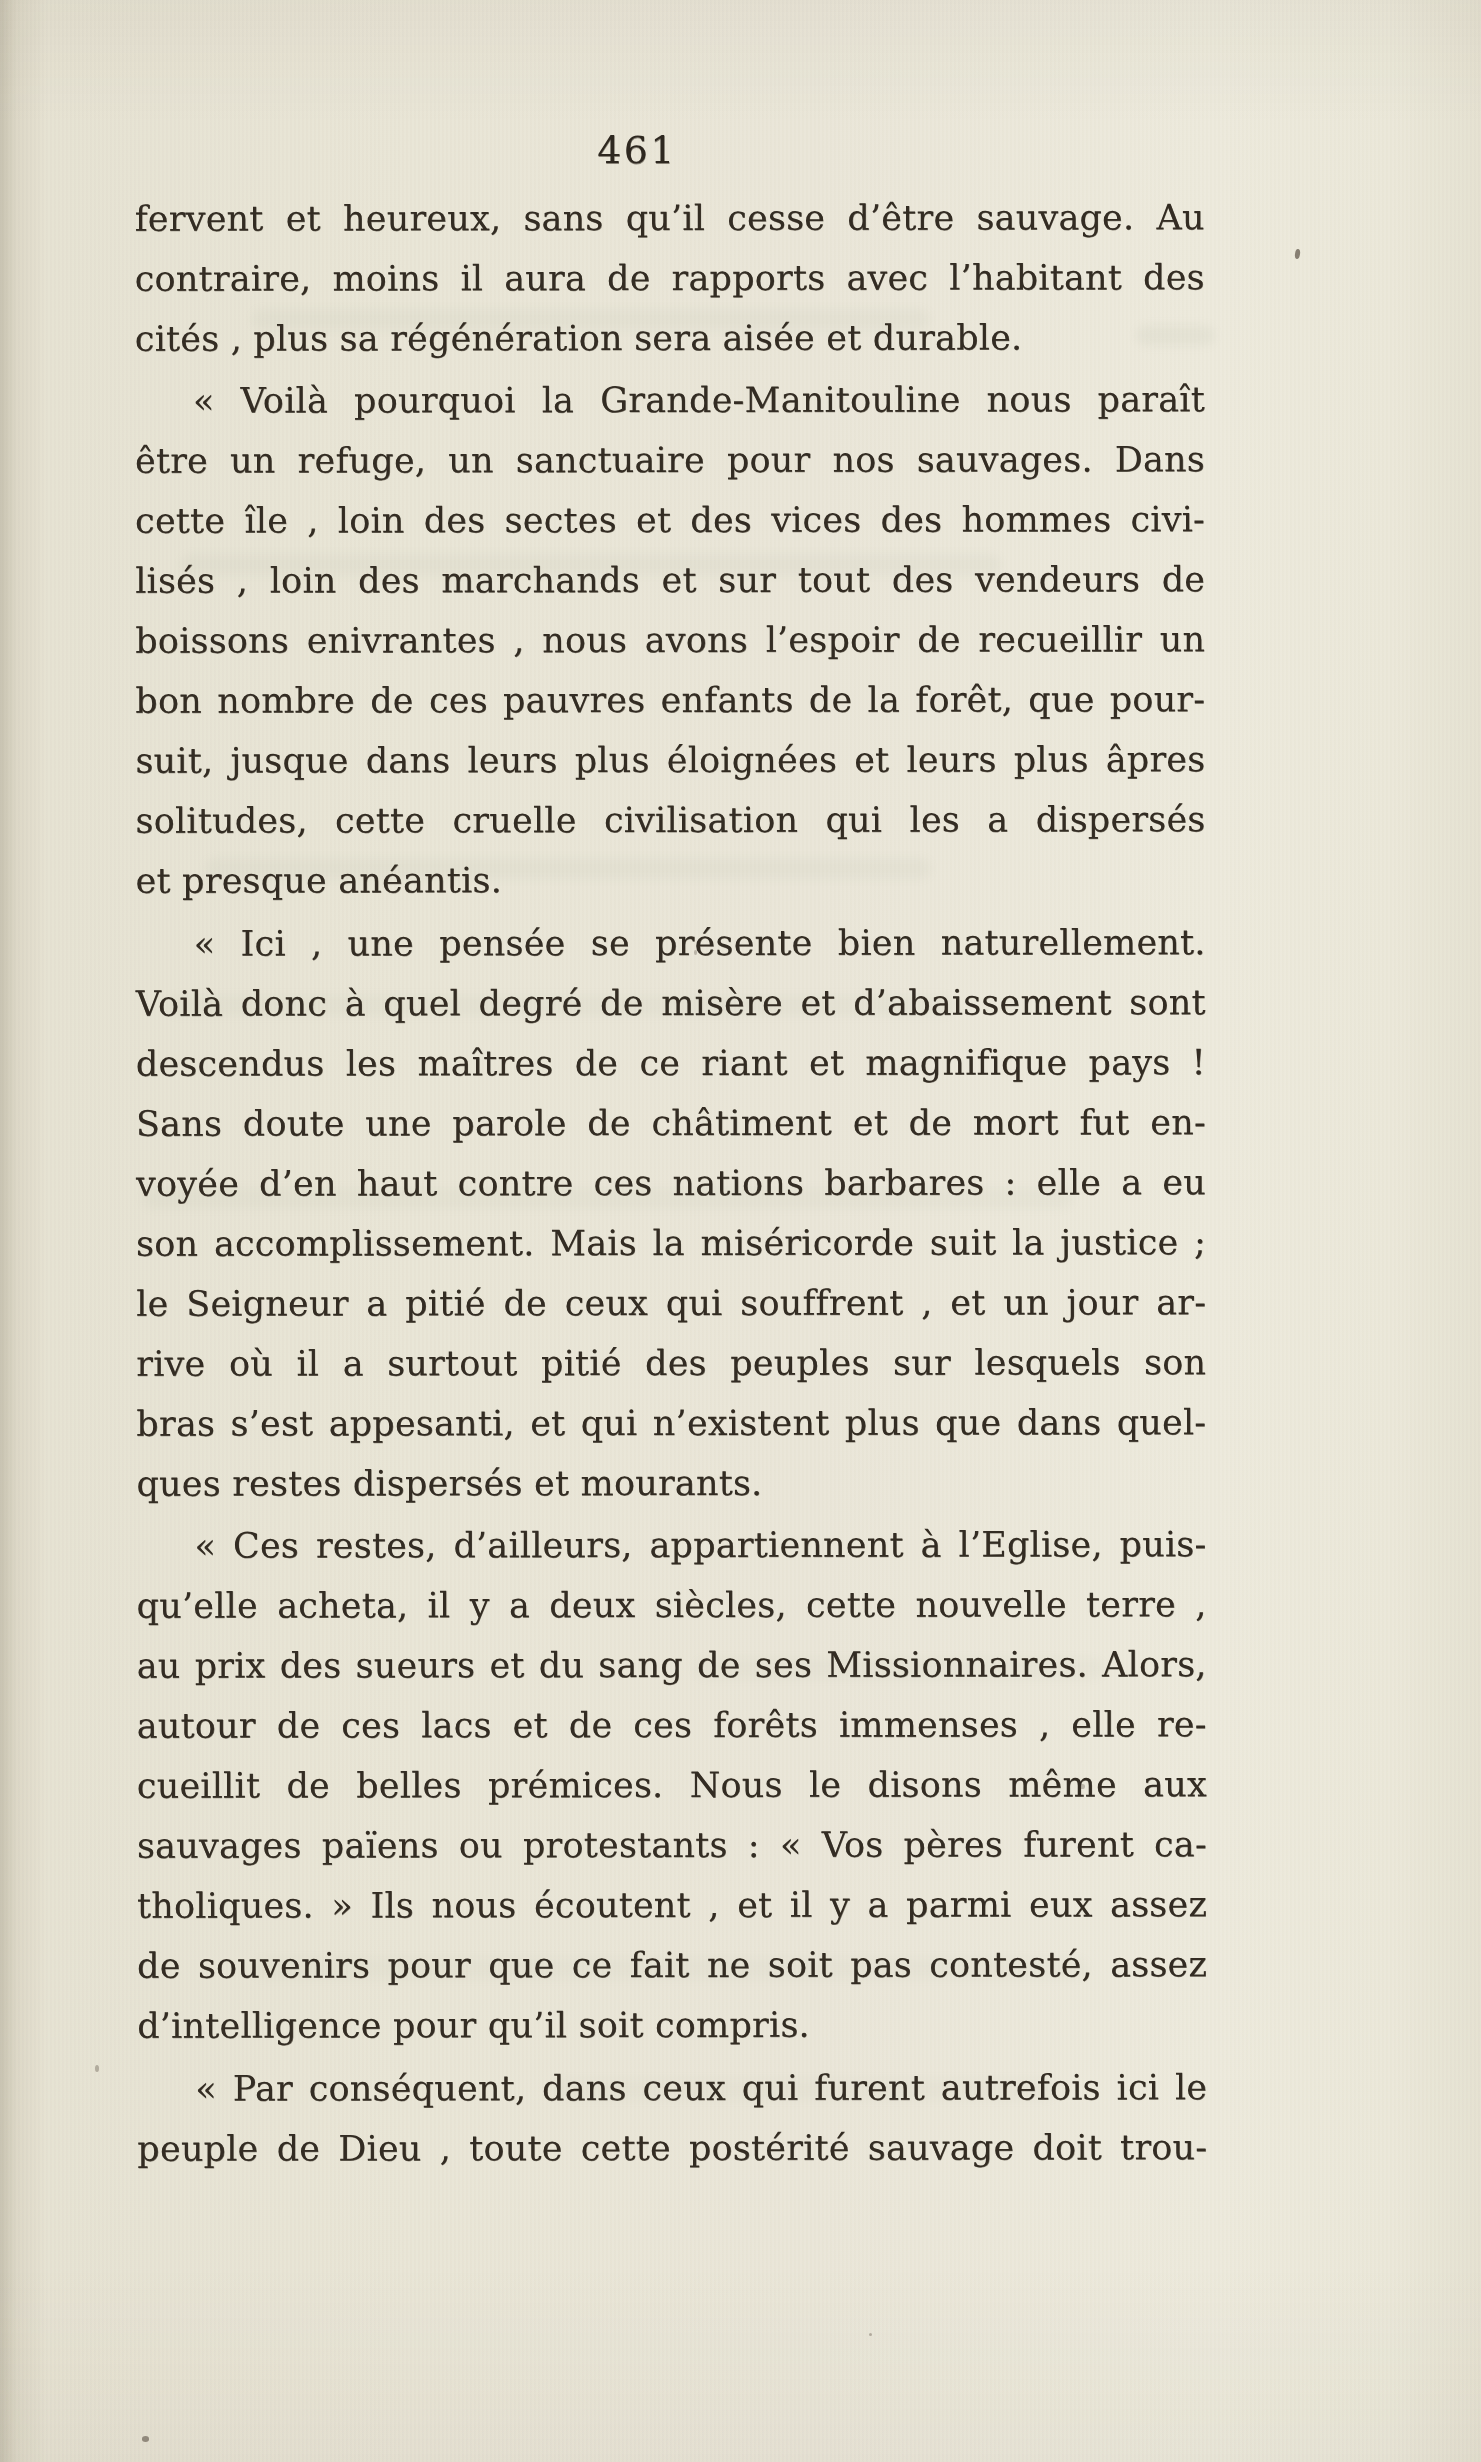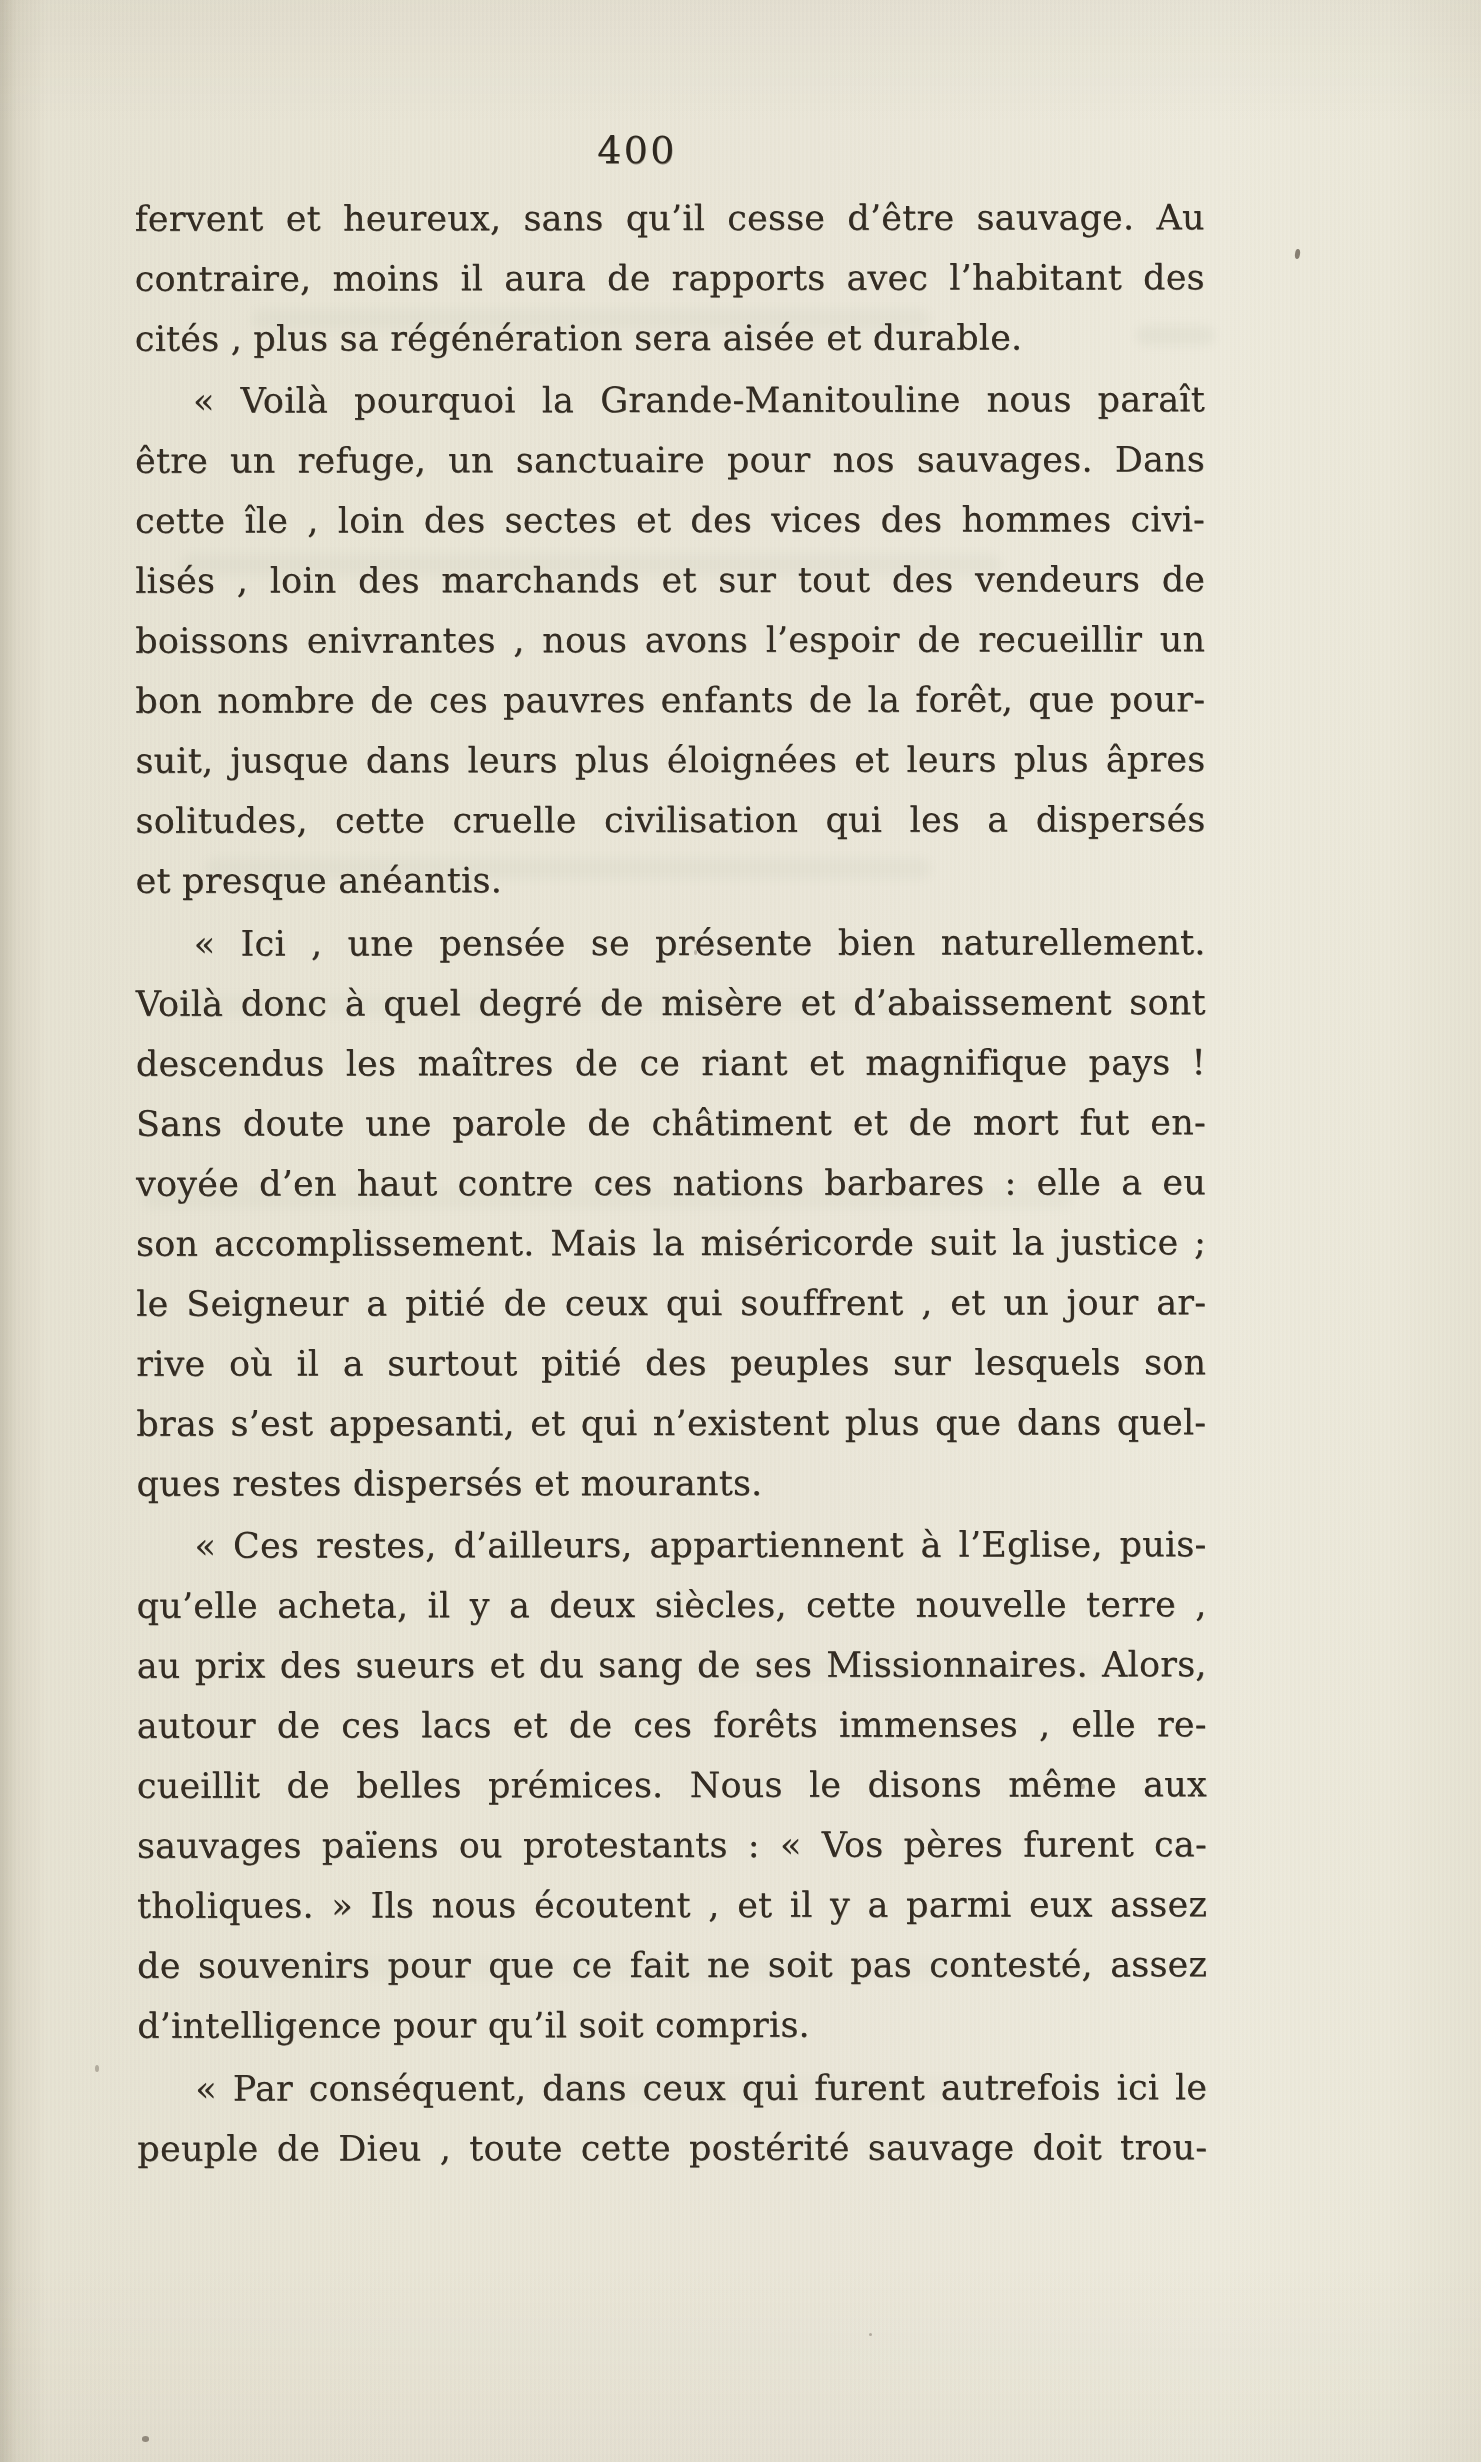--- a/index.html
+++ b/index.html
@@ -49,21 +49,21 @@
   <div class="smudge" style="left:252px;top:1958px;width:836px;opacity:0.05;"></div>
   <div class="smudge" style="left:552px;top:2079px;width:505px;opacity:0.05;"></div>
 
   <div class="speck" style="left:1295px;top:249px;width:4.7px;height:10.3px;opacity:0.65;transform:rotate(8deg);"></div>
   <div class="speck" style="left:142px;top:2436px;width:7px;height:5.5px;opacity:0.55;"></div>
   <div class="speck" style="left:95px;top:2065px;width:4px;height:7px;opacity:0.35;"></div>
   <div class="speck" style="left:1079px;top:1784px;width:5.5px;height:4.7px;opacity:0.30;"></div>
   <div class="speck" style="left:869px;top:2333px;width:3.2px;height:3.2px;opacity:0.35;"></div>
   <div class="speck" style="left:694px;top:950px;width:3.2px;height:4.7px;opacity:0.30;"></div>
 
-  <div class="folio">400</div>
+  <div class="folio">461</div>
 
   <div class="textblock">
 
     <div class="para">
       <div class="line">fervent et heureux, sans qu’il cesse d’être sauvage. Au</div>
       <div class="line">contraire, moins il aura de rapports avec l’habitant des</div>
       <div class="line end">cités , plus sa régénération sera aisée et durable.</div>
     </div>
 
     <div class="para">

